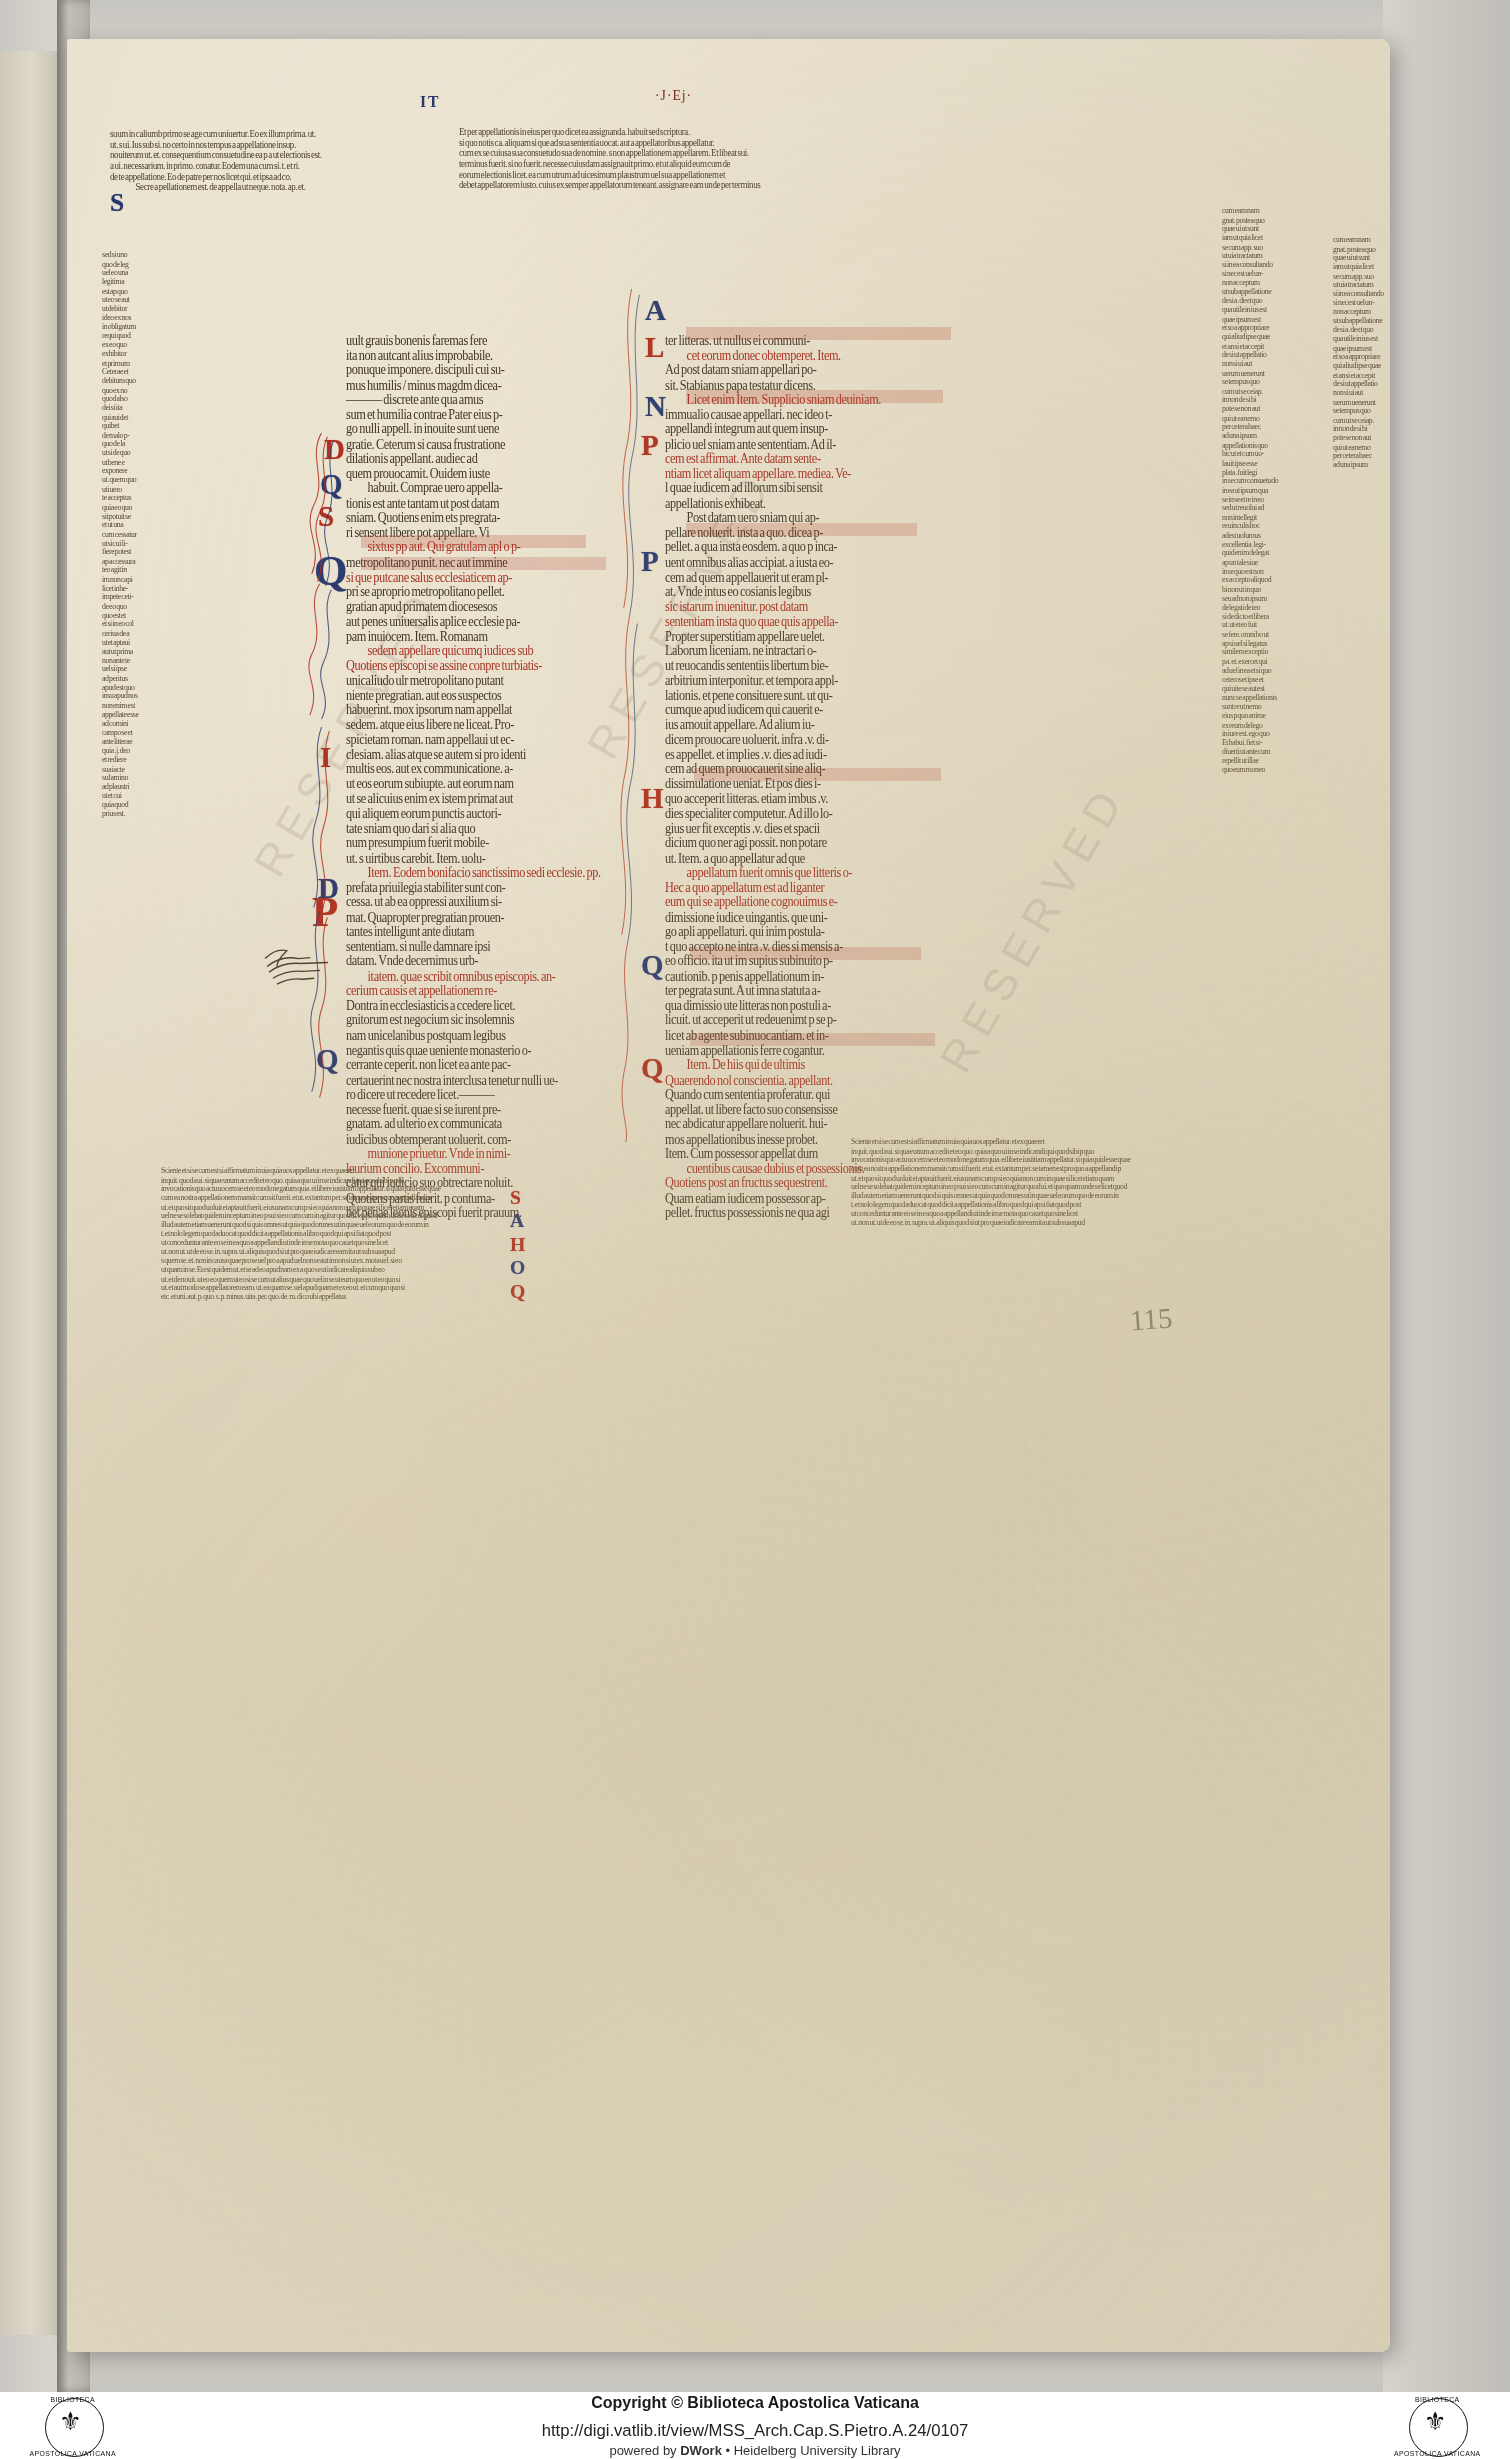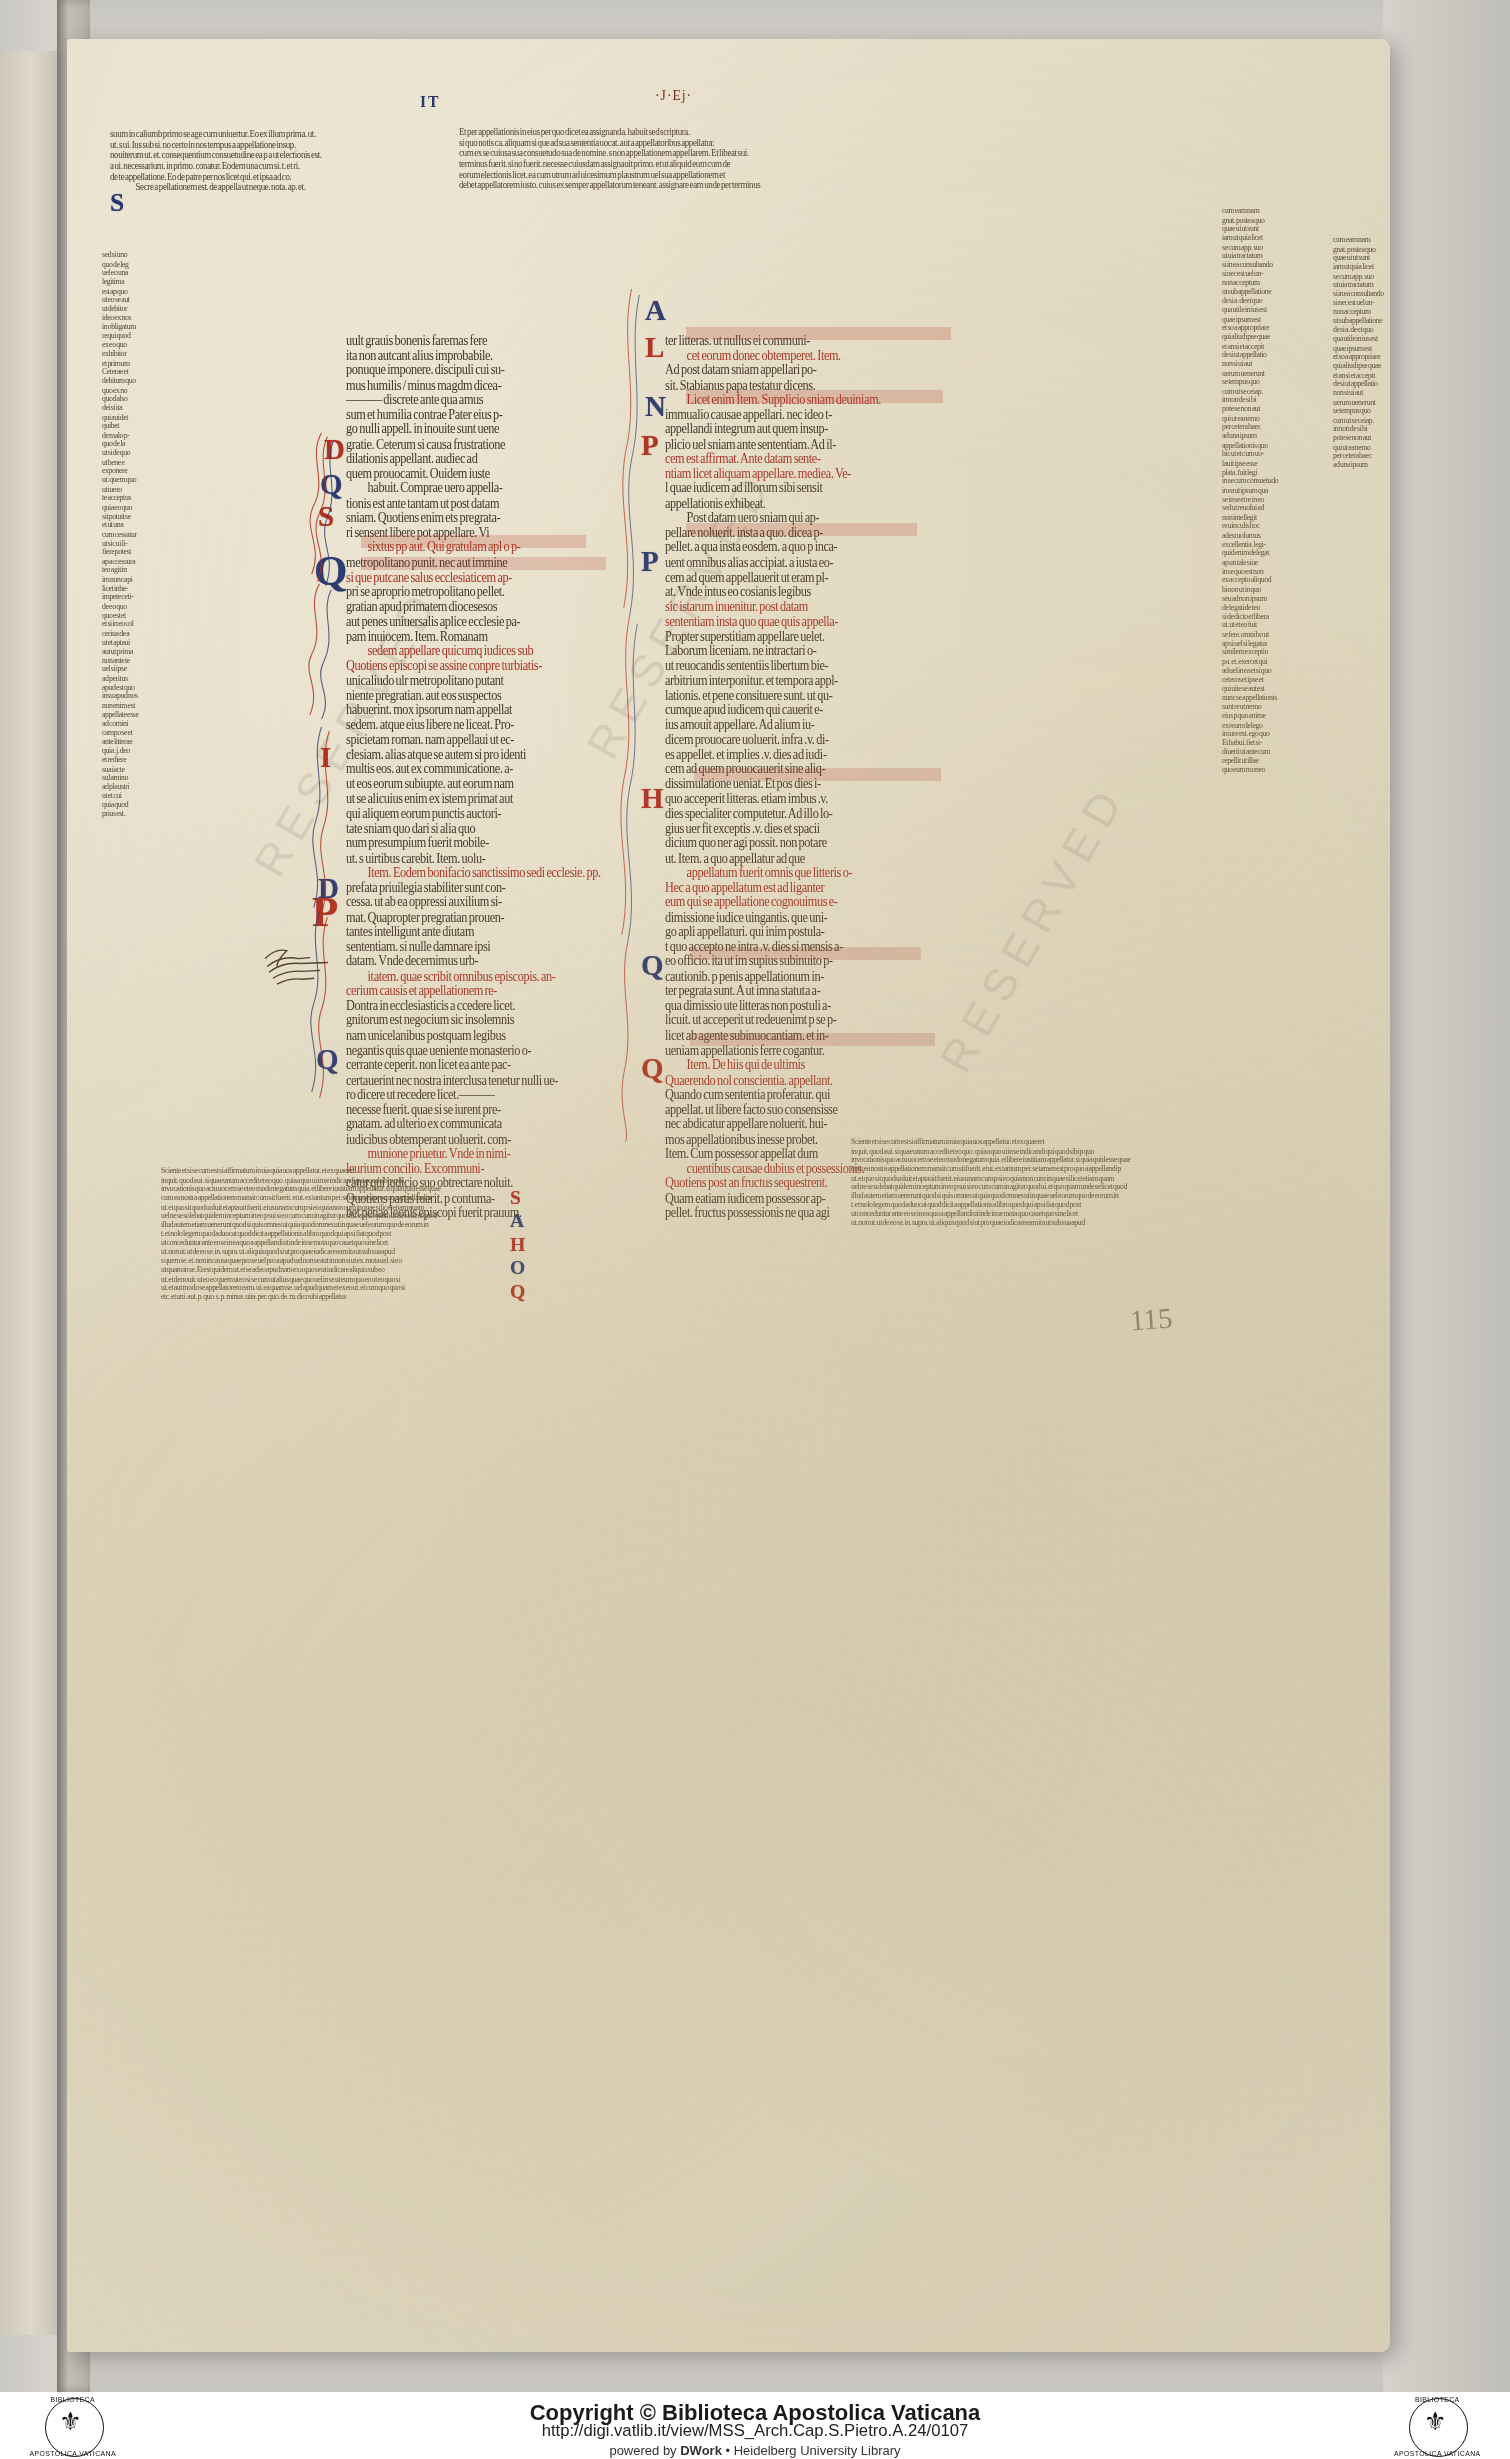--- a/index.html
+++ b/index.html
@@ -193,21 +193,21 @@
     height: 68px;
     background: #ffffff;
   }
   .footer-text {
     position: absolute;
     left: 0; right: 0;
     text-align: center;
     font-family: "Liberation Sans", sans-serif;
     color: #1a1a1a;
   }
-  #copyright-line { top: 8px; font-size: 22px; font-weight: bold; }
+  #copyright-line { top: 2px; font-size: 16px; font-weight: bold; }
   #url-line       { top: 29px; font-size: 16.7px; color: #222; }
   #powered-line   { top: 51px; font-size: 13px; color: #333; }
   #powered-line b { font-weight: bold; }
 
   .seal {
     position: absolute;
     top: 3.9px;
     width: 118px; height: 61px;
     font-family: "Liberation Sans", sans-serif;
     font-size: 7.4px;

